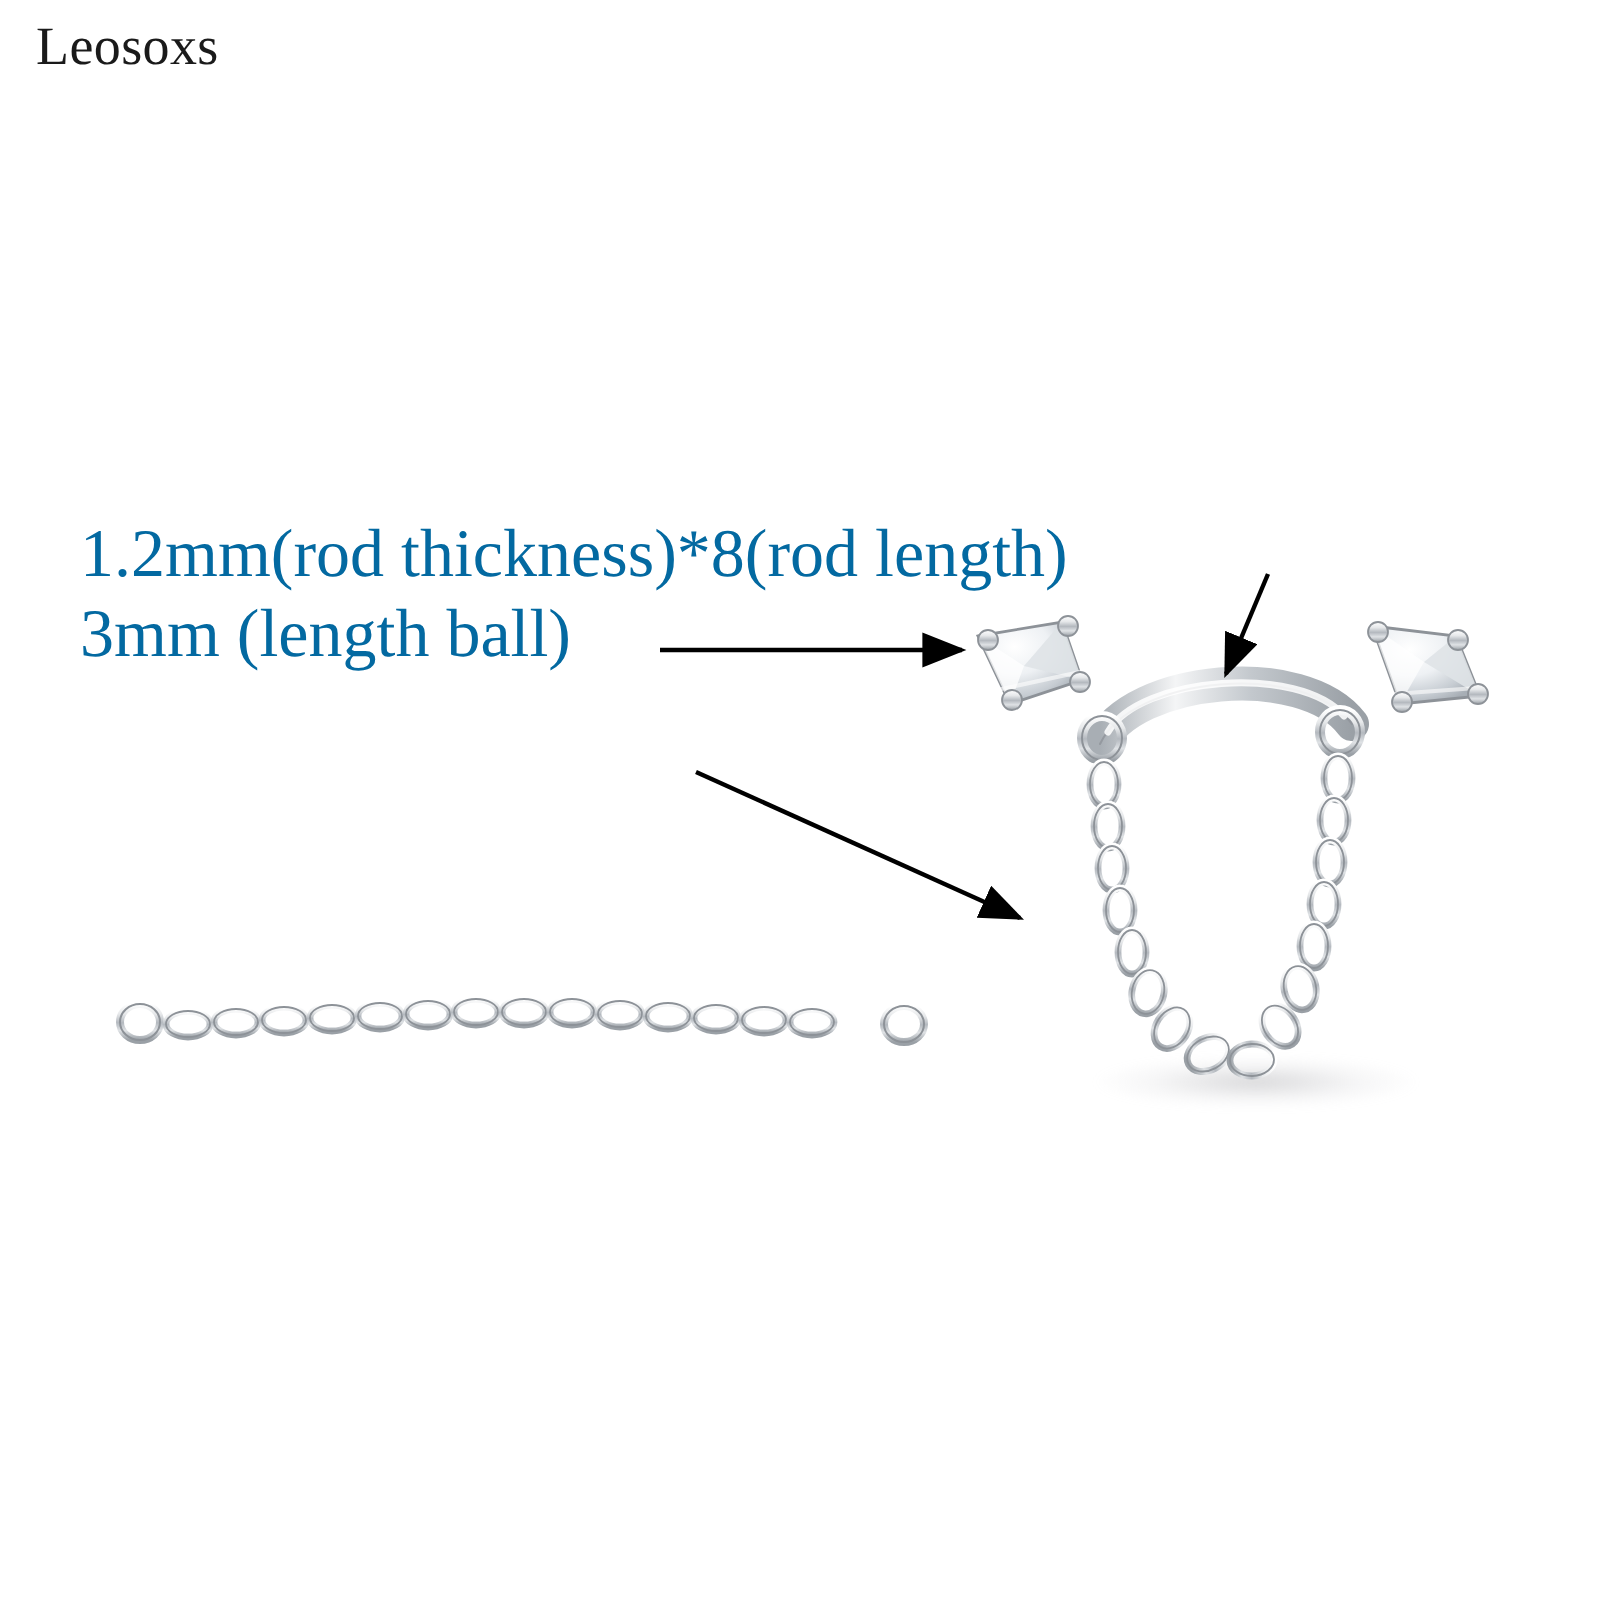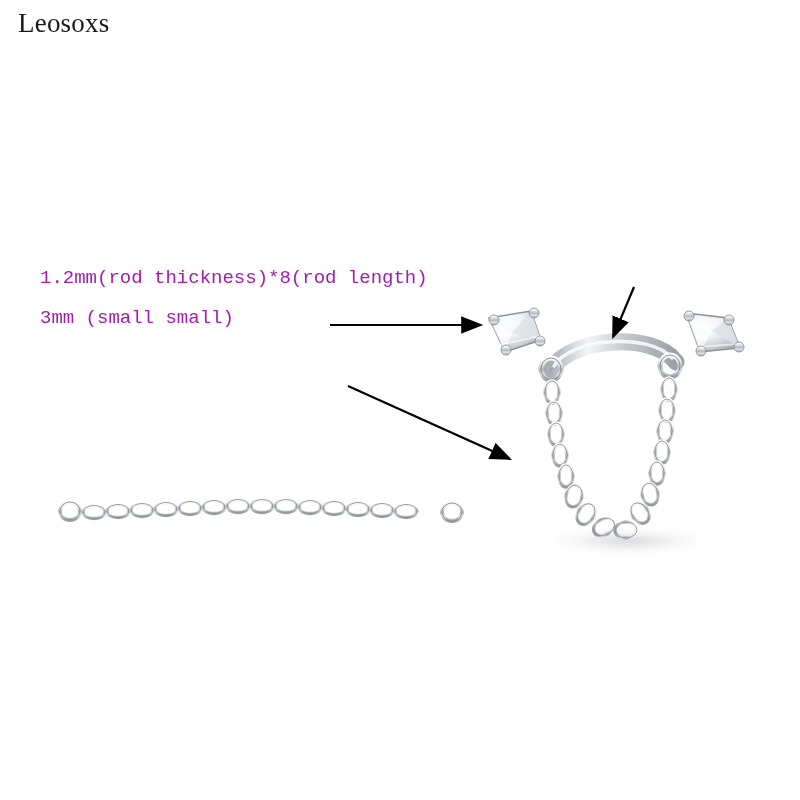--- a/index.html
+++ b/index.html
@@ -35,23 +35,23 @@
   }
 
   
   .annotations {
     position: absolute;
     left: 40px;
     top: 258px;
     width: 600px;
   }
   .ann-line {
-    font-family: Liberation Mono, monospace;
-    font-size: 19px;
-    color: #a21caf;
+    font-family: Liberation Serif, serif;
+    font-size: 34px;
+    color: #0369a1;
     line-height: 40px;
     white-space: nowrap;
   }
 
   
   svg.overlay {
     position: absolute;
     left: 0; top: 0;
     width: 800px;
     height: 800px;
@@ -71,21 +71,21 @@
 </style>
 </head>
 <body>
 
 <div id="stage">
 
   <div class="brand">Leosoxs</div>
 
   <div class="annotations">
     <div class="ann-line">1.2mm(rod thickness)*8(rod length)</div>
-    <div class="ann-line">3mm (small small)</div>
+    <div class="ann-line">3mm (length ball)</div>
   </div>
 
   <div class="reflection"></div>
 
   <svg class="overlay" viewBox="0 0 800 800" xmlns="http://www.w3.org/2000/svg">
     <defs>
       <linearGradient id="metalV" x1="0" y1="0" x2="0" y2="1">
         <stop offset="0%" stop-color="#ffffff"></stop>
         <stop offset="28%" stop-color="#e6e8ea"></stop>
         <stop offset="52%" stop-color="#b4b9bf"></stop>

